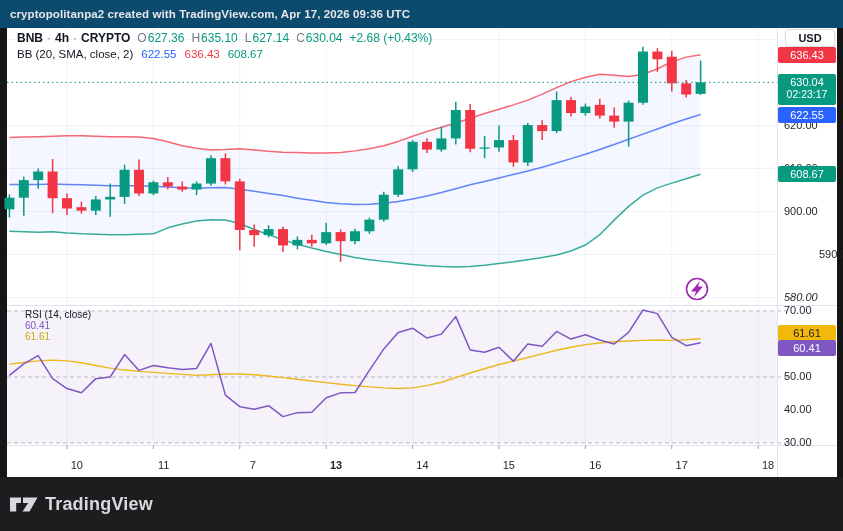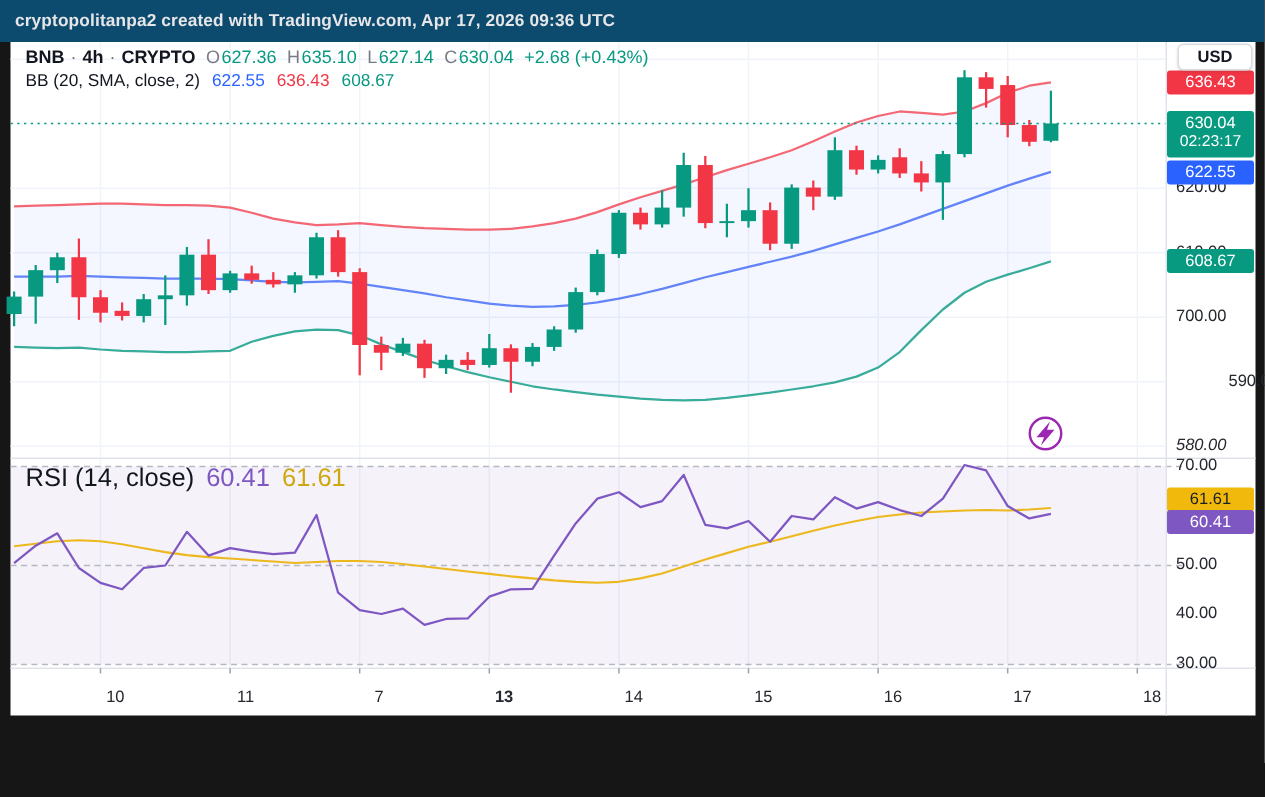--- a/index.html
+++ b/index.html
@@ -8,21 +8,21 @@
             overflow:hidden; font-family:"Liberation Sans", sans-serif; }
   .titlebar { position:absolute; left:0; top:0; width:843px; height:28px;
               background:#0c4a6e; display:flex; align-items:center; padding-left:10px;
               z-index:30; }
   .titlebar span { color:#e6e6e8; font-size:11.5px; font-weight:600; letter-spacing:.1px; }
   .panel { position:absolute; left:7px; top:28px; width:830px; height:449px; background:#ffffff; z-index:1; }
   #chart-svg { position:absolute; left:0; top:0; width:843px; height:531px; z-index:5; }
   .legend-row { position:absolute; z-index:12; white-space:nowrap; display:flex; align-items:baseline; }
   .legend-row1 { left:17px; top:31px; font-size:12px; }
   .legend-row2 { left:17px; top:48px; font-size:11.5px; }
-  .legend-rsi  { left:17px; top:309px; font-size:17px; }
+  .legend-rsi  { left:17px; top:309px; font-size:10px;flex-direction:column; }
   .sym  { color:#12161f; font-weight:600; }
   .sep  { color:#6b6f7b; margin:0 4px; font-weight:400; }
   .lk   { color:#787b86; margin-left:7px; }
   .lv   { color:#089981; margin-left:1px; }
   .chg  { margin-left:7px; }
   .ind-name { color:#12161f; }
   .bb-basis { color:#2962ff; margin-left:8px; }
   .bb-upper { color:#f23645; margin-left:8px; }
   .bb-lower { color:#089981; margin-left:8px; }
   .rsi-val  { color:#7e57c2; margin-left:8px; }
@@ -233,21 +233,21 @@
     <span class="ind-name">RSI (14, close)</span>
     <span class="rsi-val">60.41</span>
     <span class="rsi-ma">61.61</span>
   </div>
 
   <div class="usd-btn">USD</div>
 
   <div id="overlays">
       <div class="axis-label" style="top: 118.5px;">620.00</div>
       <div class="axis-label" style="top: 161.5px;">610.00</div>
-      <div class="axis-label" style="top: 204.5px;">700.00</div>
+      <div class="axis-label" style="top: 204.5px;">900.00</div>
       <div class="axis-label" style="top: 247.5px; margin-left: 35px;">590.00</div>
       <div class="axis-label" style="top: 290.5px; font-style: italic;">580.00</div>
       <div class="axis-label" style="top: 304px;">70.00</div>
       <div class="axis-label" style="top: 370px;">50.00</div>
       <div class="axis-label" style="top: 403px;">40.00</div>
       <div class="axis-label" style="top: 436px;">30.00</div>
       <div class="badge" style="top: 46.851px; height: 16px; background: rgb(242, 54, 69); color: rgb(255, 255, 255);"><span>636.43</span></div>
       <div class="badge" style="top: 74.328px; height: 31px; background: rgb(8, 153, 129); color: rgb(255, 255, 255);"><span>630.04</span><span class="sub">02:23:17</span></div>
       <div class="badge" style="top: 106.535px; height: 16px; background: rgb(41, 98, 255); color: rgb(255, 255, 255);"><span>622.55</span></div>
       <div class="badge" style="top: 166.219px; height: 16px; background: rgb(8, 153, 129); color: rgb(255, 255, 255);"><span>608.67</span></div>
@@ -257,14 +257,23 @@
       <div class="time-label" style="left: 153.4px;">11</div>
       <div class="time-label" style="left: 239.8px;">7</div>
       <div class="time-label bold" style="left: 326.2px;">13</div>
       <div class="time-label" style="left: 412.6px;">14</div>
       <div class="time-label" style="left: 499px;">15</div>
       <div class="time-label" style="left: 585.4px;">16</div>
       <div class="time-label" style="left: 671.8px;">17</div>
       <div class="time-label" style="left: 758.2px;">18</div>
     </div>
 
+  <div class="footer">
+    <div class="tv-logo">
+      <svg width="28" height="19" viewBox="0 0 28 19">
+        <path fill="#d8d9dd" d="M0,2.5 H11 V8 H6.2 V16.5 H0 Z"></path>
+        <path fill="#d8d9dd" d="M13,2.5 H27.5 L19.5,16.5 H12.5 L18.2,8 H13 Z"></path>
+      </svg>
+      <span>TradingView</span>
+    </div>
+  </div>
 
 </div>
 
 </body></html>

